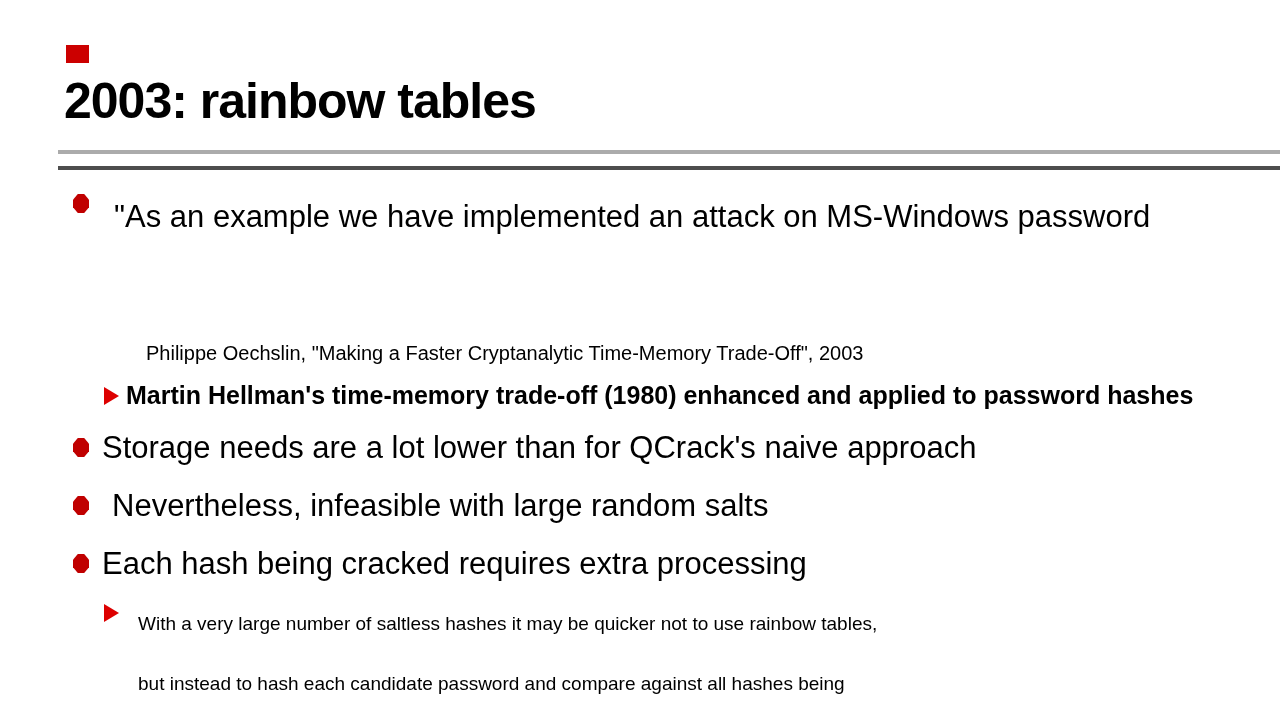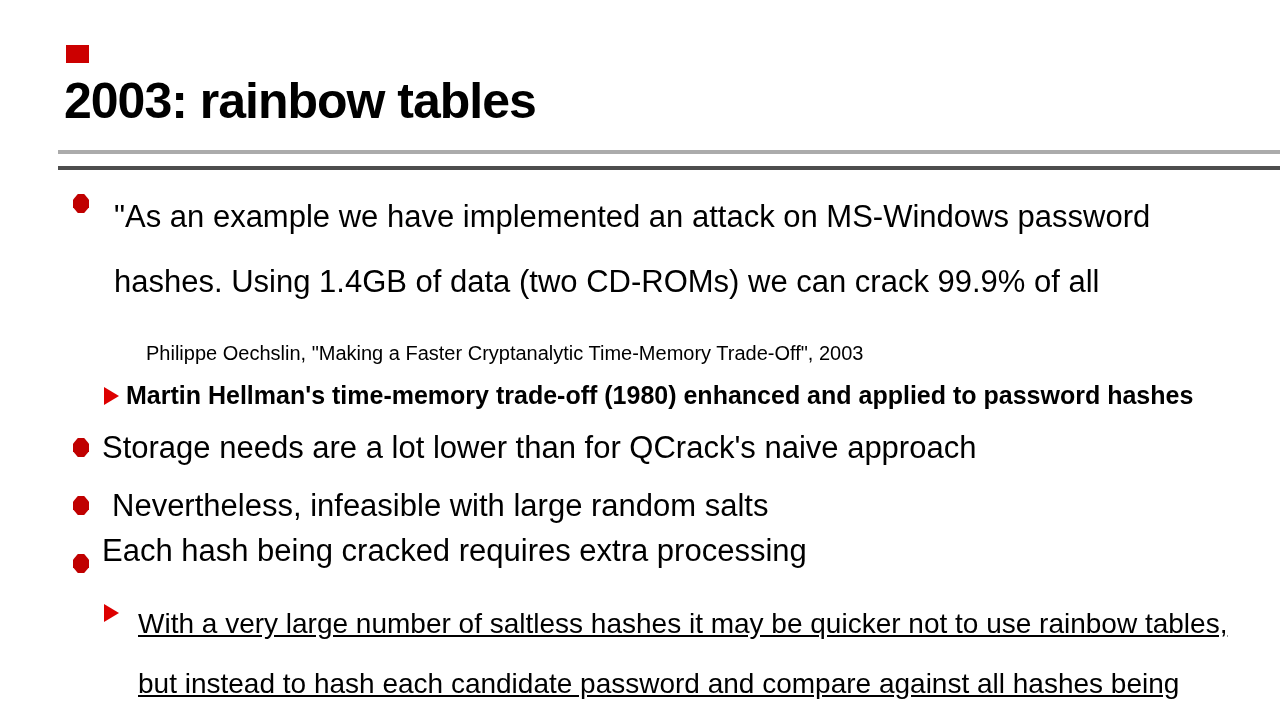--- a/index.html
+++ b/index.html
@@ -26,21 +26,21 @@
 
   .tri {
     position:absolute; width:0; height:0;
     border-left:15px solid #dd0000;
     border-top:9px solid transparent;
     border-bottom:9px solid transparent;
   }
 
   .l1-text { font-size:31px; line-height:53px; white-space:nowrap; }
   .l2-text { font-size:25px; line-height:34px; white-space:nowrap; }
-  .l2-para { font-size:28px; line-height:48px; white-space:nowrap;text-decoration:underline; }
+  .l2-para { font-size:19px; line-height:48px; white-space:nowrap; }
   .attrib  { font-size:20px; line-height:28px; white-space:nowrap; }
 
   .sup { font-size:19px; position:relative; top:-12px; }
 
   .bottom-bar { left:30px; top:704px; width:1221px; height:13px; background:#cc0000; }
 </style>
 </head>
 <body>
 
 <div class="abs corner-square"></div>
@@ -48,36 +48,35 @@
 <h1 class="abs slide-title">2003: rainbow tables</h1>
 
 <div class="abs rule">
   <div class="rule-light"></div>
   <div class="rule-dark"></div>
 </div>
 
 <span class="bullet" style="left:37px; top:158px;"></span>
 <div class="abs l1-text" style="left:66px; top:142px;">
   <div>"As an example we have implemented an attack on MS-Windows password</div>
-  <div>hashes. Using 1.4GB of data (two CD-ROMs) we can crack 99.9% of all</div>
 </div>
 
 <div class="abs attrib" style="left:110px; top:303px;">Philippe Oechslin, "Making a Faster Cryptanalytic Time-Memory Trade-Off", 2003</div>
 
 <span class="tri" style="left:68px; top:351px;"></span>
 <div class="abs l2-text" style="left:90px; top:342px;font-weight:bold;">Martin Hellman's time-memory trade-off (1980) enhanced and applied to password hashes</div>
 
 <span class="bullet" style="left:37px; top:402px;"></span>
 <div class="abs l1-text" style="left:66px; top:385px;">Storage needs are a lot lower than for QCrack's naive approach</div>
 
 <span class="bullet" style="left:37px; top:460px;"></span>
 <div class="abs l1-text" style="left:76px; top:443px;">Nevertheless, infeasible with large random salts</div>
 
 <span class="bullet" style="left:37px; top:518px;"></span>
-<div class="abs l1-text" style="left:66px; top:488px;">Each hash being cracked requires extra processing</div>
+<div class="abs l1-text" style="left:66px; top:501px;">Each hash being cracked requires extra processing</div>
 
 <span class="tri" style="left:68px; top:568px;"></span>
 <div class="abs l2-para" style="left:90px; top:552px;">
   <div>With a very large number of saltless hashes it may be quicker not to use rainbow tables,</div>
   <div>but instead to hash each candidate password and compare against all hashes being</div>
 </div>
 
 <div class="abs bottom-bar"></div>
 
 </body></html>

